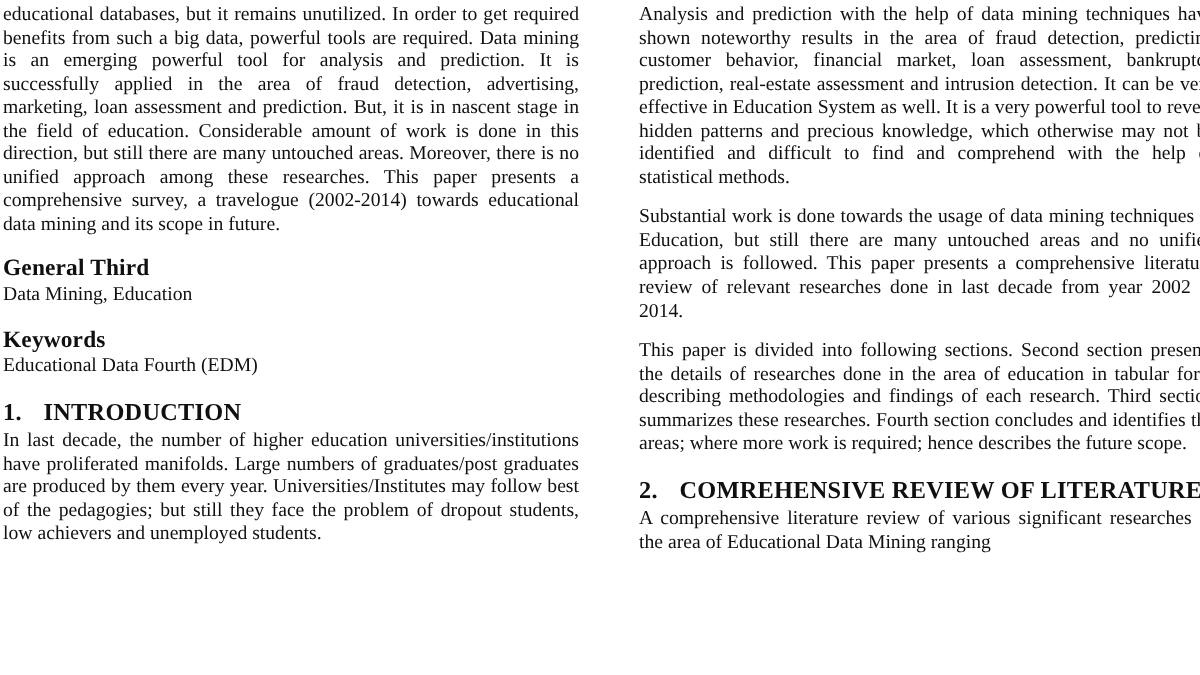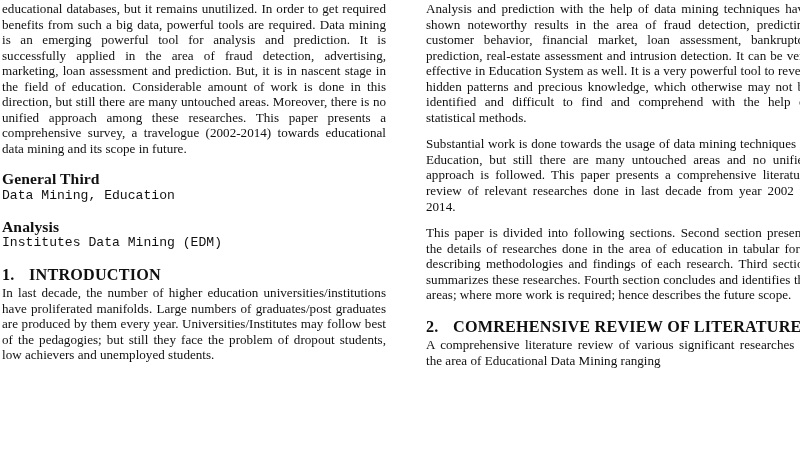--- a/index.html
+++ b/index.html
@@ -76,41 +76,40 @@
     width: 27px;
   }
   h2.numbered-head .title {
     flex: 1 1 auto;
   }
   .kw-line {
     margin: 0;
     font-size: 13.1px;
     line-height: 15.55px;
     text-align: left;
-    font-family: Liberation Mono, monospace;
   }
   .clipped-last {
     position: relative;
     overflow: hidden;
   }
 </style>
 </head>
 <body>
 
 <div class="page">
   <div class="columns">
 
     <div class="column">
       <p class="body-text">educational databases, but it remains unutilized. In order to get required benefits from such a big data, powerful tools are required. Data mining is an emerging powerful tool for analysis and prediction. It is successfully applied in the area of fraud detection, advertising, marketing, loan assessment and prediction. But, it is in nascent stage in the field of education. Considerable amount of work is done in this direction, but still there are many untouched areas. Moreover, there is no unified approach among these researches. This paper presents a comprehensive survey, a travelogue (2002-2014) towards educational data mining and its scope in future.</p>
 
       <h2 class="section-head-plain">General Third</h2>
       <p class="kw-line">Data Mining, Education</p>
 
-      <h2 class="section-head-plain">Analysis</h2>
-      <p class="kw-line">Institutes Data Mining (EDM)</p>
+      <h2 class="section-head-plain">Keywords</h2>
+      <p class="kw-line">Educational Data Fourth (EDM)</p>
 
       <h2 class="numbered-head">
         <span class="num">1.</span>
         <span class="title">INTRODUCTION</span>
       </h2>
 
       <p class="body-text tight-follow">In last decade, the number of higher education universities/institutions have proliferated manifolds. Large numbers of graduates/post graduates are produced by them every year. Universities/Institutes may follow best of the pedagogies; but still they face the problem of dropout students, low achievers and unemployed students.</p>
 
     </div>
 

